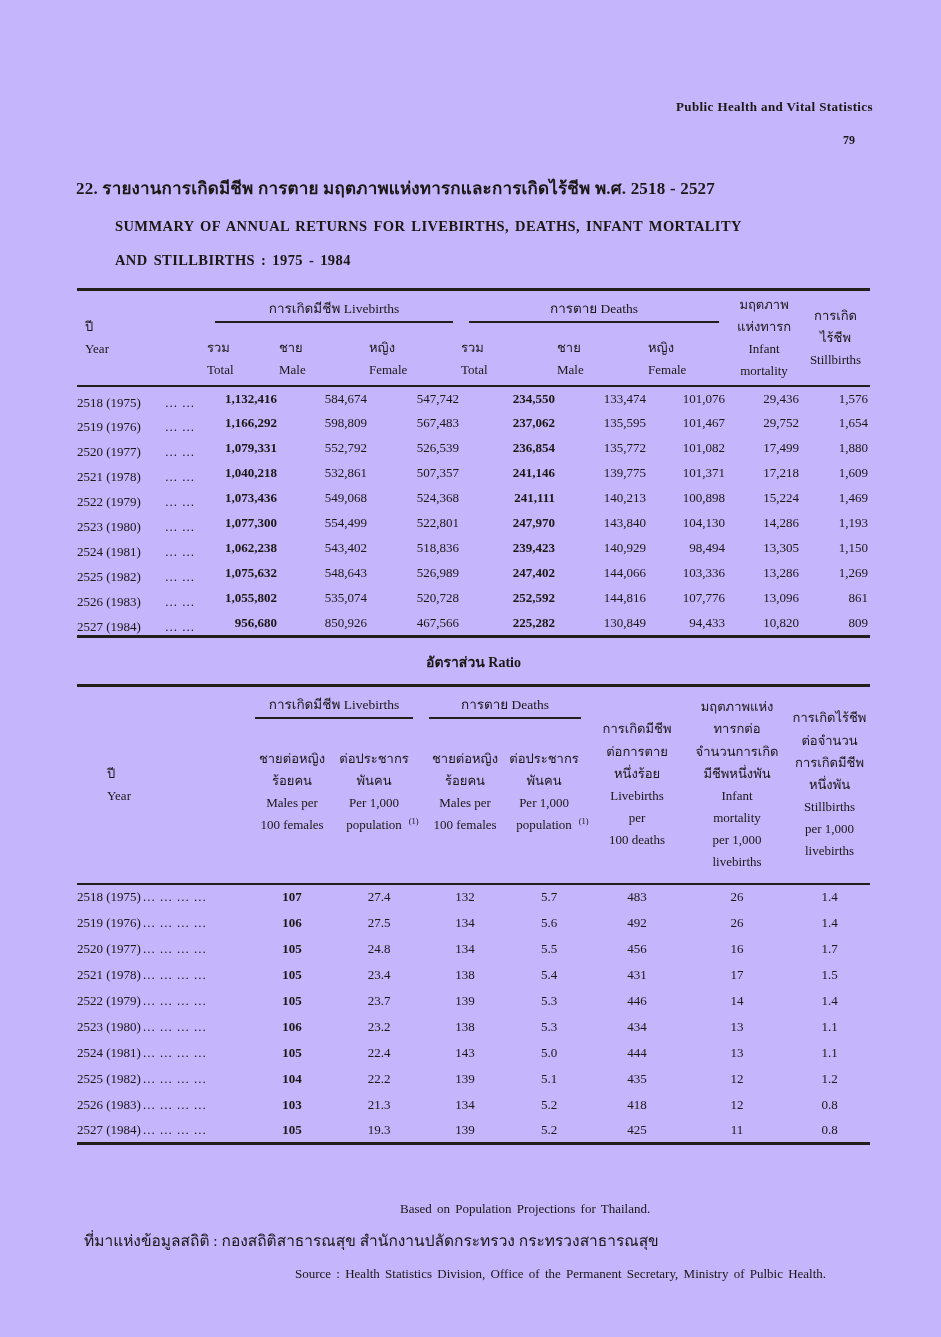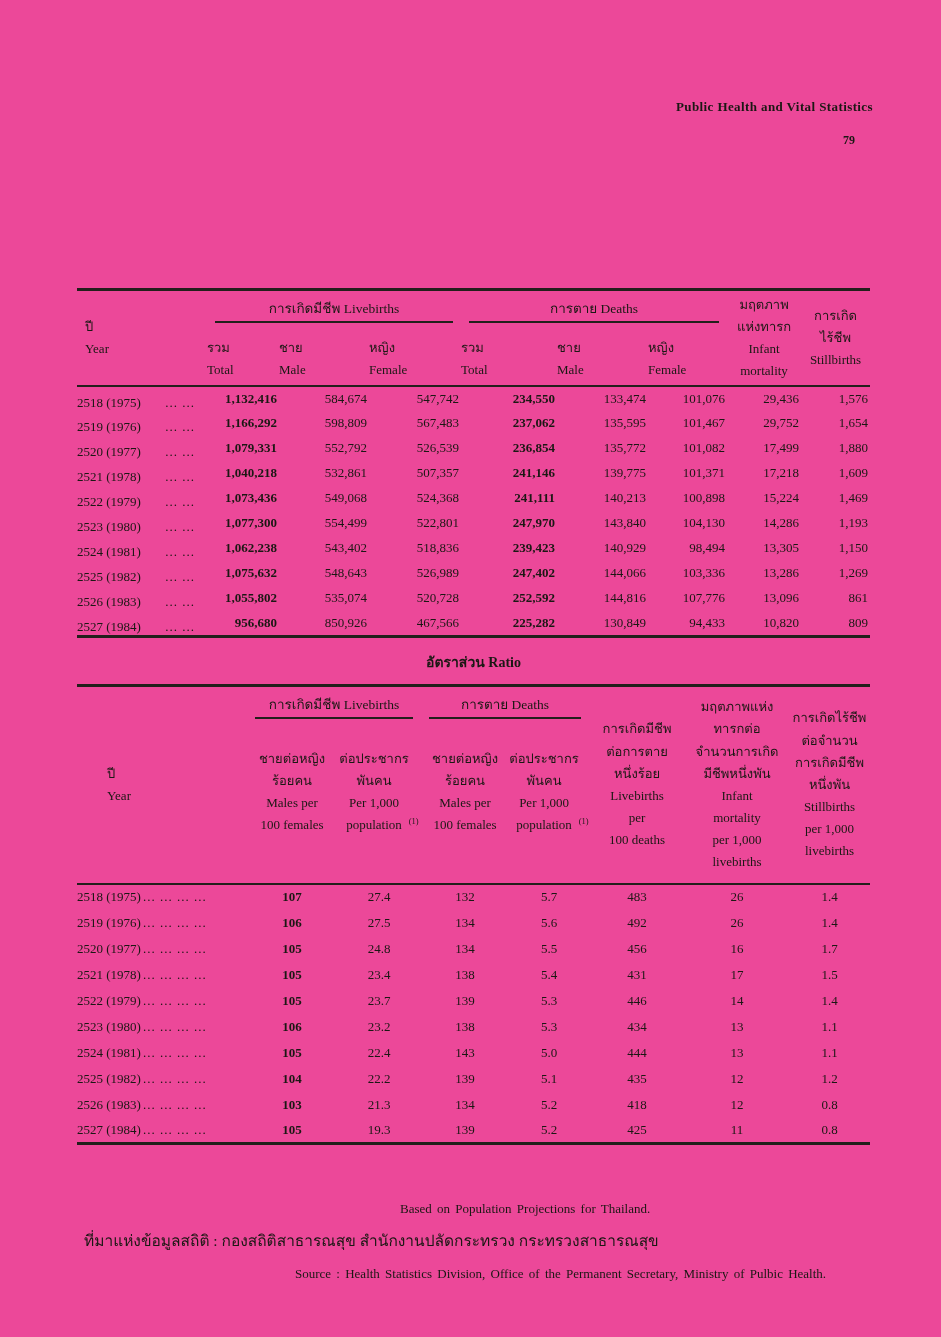--- a/index.html
+++ b/index.html
@@ -1,20 +1,20 @@
 <!DOCTYPE html>
 <html><head>
 <meta charset="utf-8">
 <style>
   * { margin:0; padding:0; box-sizing:border-box; }
   html,body { background:#e9e7e1; }
   .page {
     position:relative;
     width:941px; height:1337px;
-    background:#ec4899;
+    background:#c4b5fd;
     font-family:"Liberation Serif","DejaVu Serif",serif;
     color:#1b1814;
     overflow:hidden;
   }
   
   .running-head {
     position:absolute; top:99px; right:68px;
     font-size:13px; font-weight:700; letter-spacing:0.4px;
   }
   .page-num {
@@ -78,20 +78,27 @@
   .src-en  { position:absolute; left:295px; top:1266px; font-size:13px; word-spacing:2px; }
 </style>
 </head>
 <body>
 
 <div class="page">
 
   <div class="running-head">Public Health and Vital Statistics</div>
   <div class="page-num">79</div>
 
+  <div class="title-block">
+    <div class="title-thai">22. รายงานการเกิดมีชีพ การตาย มฤตภาพแห่งทารกและการเกิดไร้ชีพ พ.ศ. 2518 - 2527</div>
+    <div class="title-en">
+      <div class="l1">SUMMARY OF ANNUAL RETURNS FOR LIVEBIRTHS, DEATHS, INFANT MORTALITY</div>
+      <div class="l2">AND STILLBIRTHS : 1975 - 1984</div>
+    </div>
+  </div>
 
   <table id="table1">
     <colgroup>
       <col style="width:130px">
         <col style="width:72px">
         <col style="width:90px">
         <col style="width:92px">
       <col style="width:96px">
         <col style="width:91px">
         <col style="width:79px">

